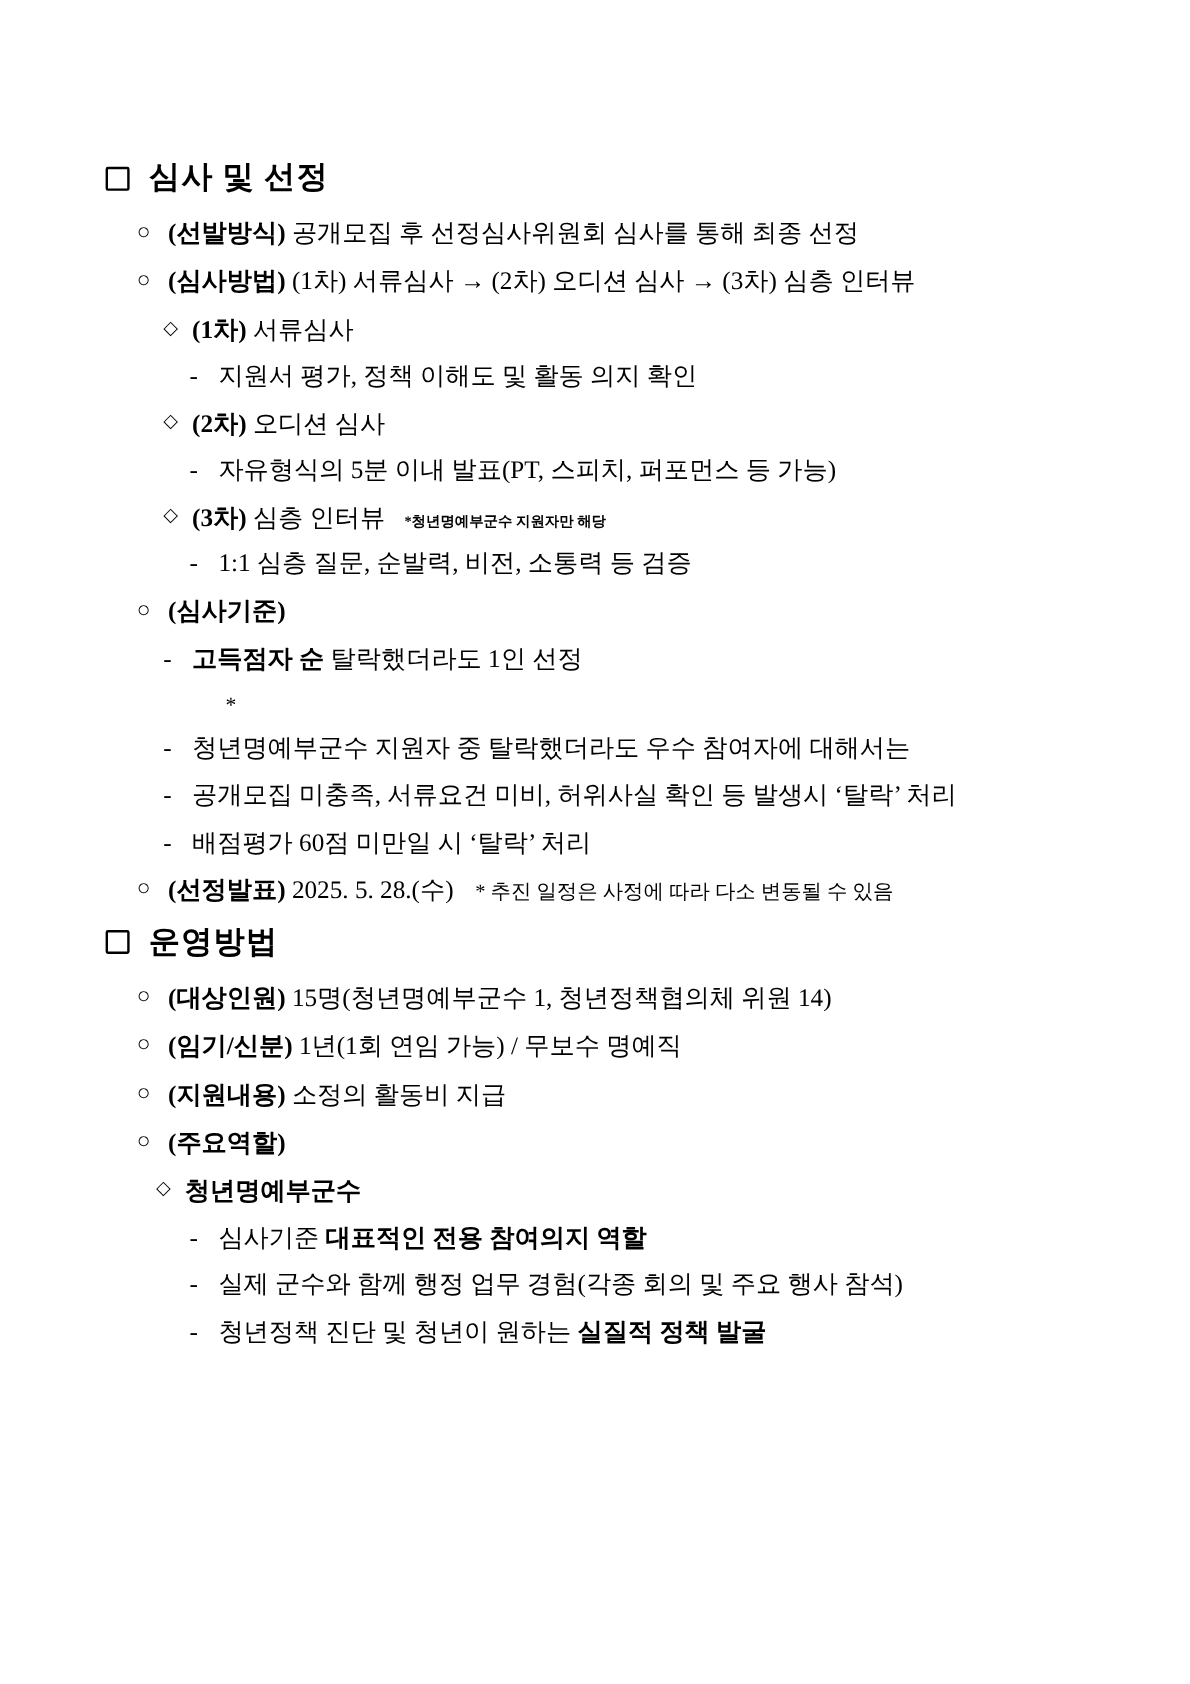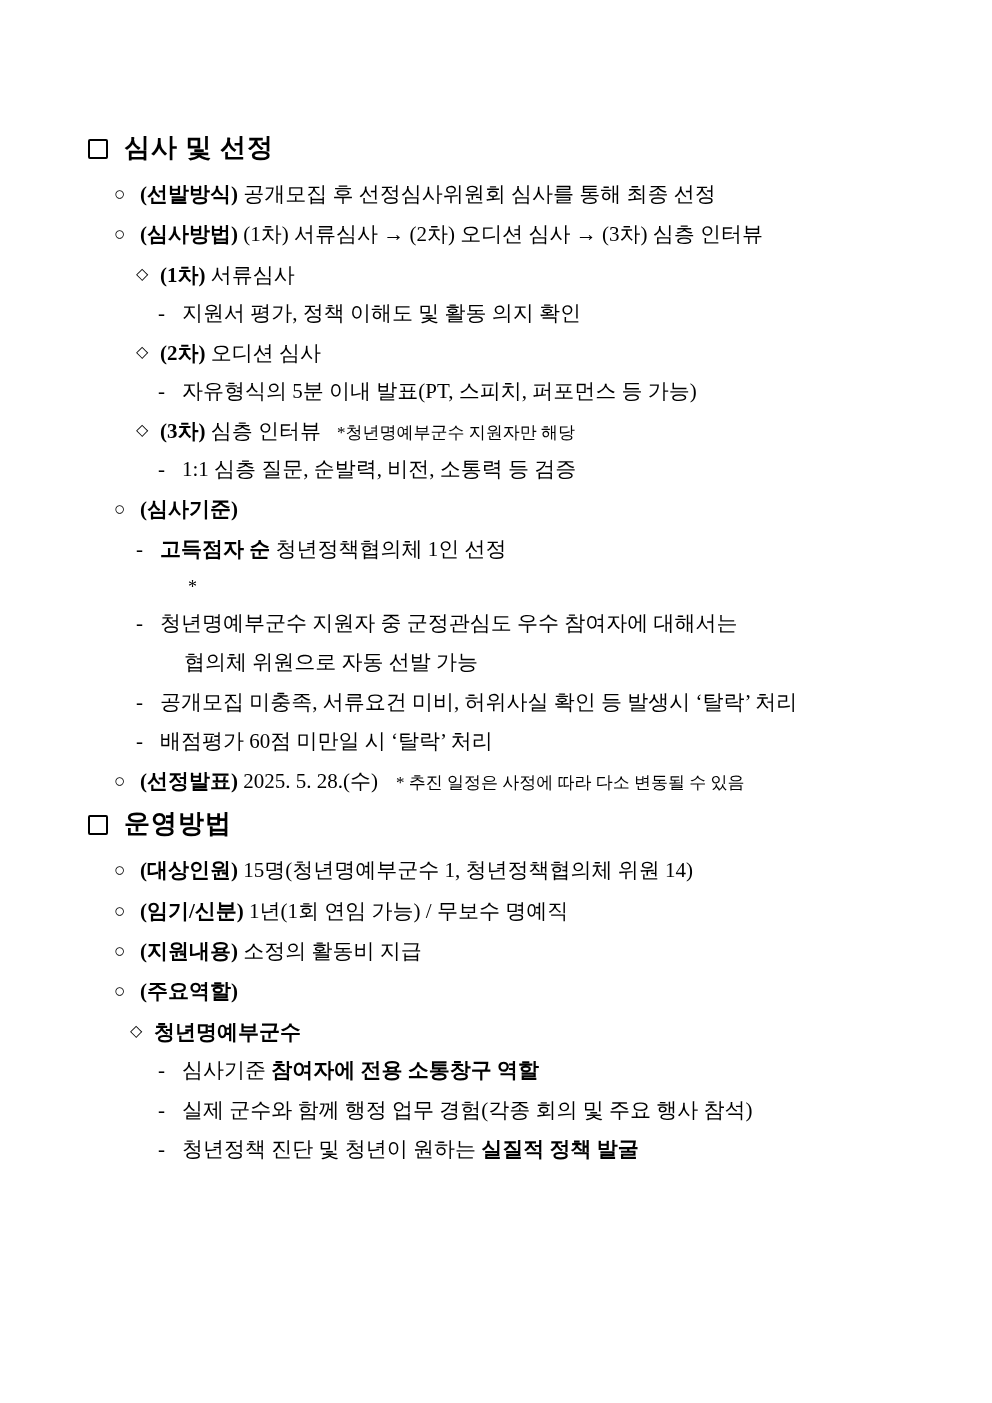--- a/index.html
+++ b/index.html
@@ -101,21 +101,21 @@
     margin: 0 0 8px 108px;
     font-size: 18px;
     line-height: 1.45;
   }
   .l4 .bullet {
     flex: 0 0 auto;
     width: 20px;
   }
 
   b, .b { font-weight: bold; text-align: right; }
-  .smallbold { font-size: 17px; font-weight: normal; }
+  .smallbold { font-size: 12px; font-weight: bold; }
   .note-inline { font-size: 17px; margin-top: 14px; }
   .cont { margin-left: 104px; font-size: 21px; line-height: 1.5; margin-bottom: 8px;}
   .sec2 { }
 </style>
 </head>
 <body>
 
 <div class="page">
 
   <div class="section">
@@ -165,32 +165,31 @@
       <span class="txt">1:1 심층 질문, 순발력, 비전, 소통력 등 검증</span>
     </div>
 
     <div class="l1">
       <span class="bullet">○</span>
       <span class="txt"><b>(심사기준)</b></span>
     </div>
 
     <div class="l3 wide">
       <span class="bullet">-</span>
-      <span class="txt"><b>고득점자 순</b><span> 청년정책협의체 1인 선정</span></span>
+      <span class="txt"><b>고득점자 순</b><span> 탈락했더라도 1인 선정</span></span>
     </div>
 
     <div class="l4">
       <span class="bullet">*</span>
     </div>
 
     <div class="l3 wide">
       <span class="bullet">-</span>
-      <span class="txt">청년명예부군수 지원자 중 군정관심도 우수 참여자에 대해서는</span>
-    </div>
-    <div class="cont">협의체 위원으로 자동 선발 가능</div>
+      <span class="txt">청년명예부군수 지원자 중 탈락했더라도 우수 참여자에 대해서는</span>
+    </div>
 
     <div class="l3 wide">
       <span class="bullet">-</span>
       <span class="txt">공개모집 미충족, 서류요건 미비, 허위사실 확인 등 발생시 ‘탈락’ 처리</span>
     </div>
 
     <div class="l3 wide">
       <span class="bullet">-</span>
       <span class="txt">배점평가 60점 미만일 시 ‘탈락’ 처리</span>
     </div>
@@ -228,21 +227,21 @@
       <span class="txt"><b>(주요역할)</b></span>
     </div>
 
     <div class="l2" style="margin-left:50px;">
       <span class="bullet">◇</span>
       <span class="txt"><b>청년명예부군수</b></span>
     </div>
 
     <div class="l3">
       <span class="bullet">-</span>
-      <span class="txt"><span>심사기준 </span><b>참여자에 전용 소통창구 역할</b></span>
+      <span class="txt"><span>심사기준 </span><b>대표적인 전용 참여의지 역할</b></span>
     </div>
 
     <div class="l3">
       <span class="bullet">-</span>
       <span class="txt">실제 군수와 함께 행정 업무 경험(각종 회의 및 주요 행사 참석)</span>
     </div>
 
     <div class="l3">
       <span class="bullet">-</span>
       <span class="txt"><span>청년정책 진단 및 청년이 원하는 </span><b>실질적 정책 발굴</b></span>

